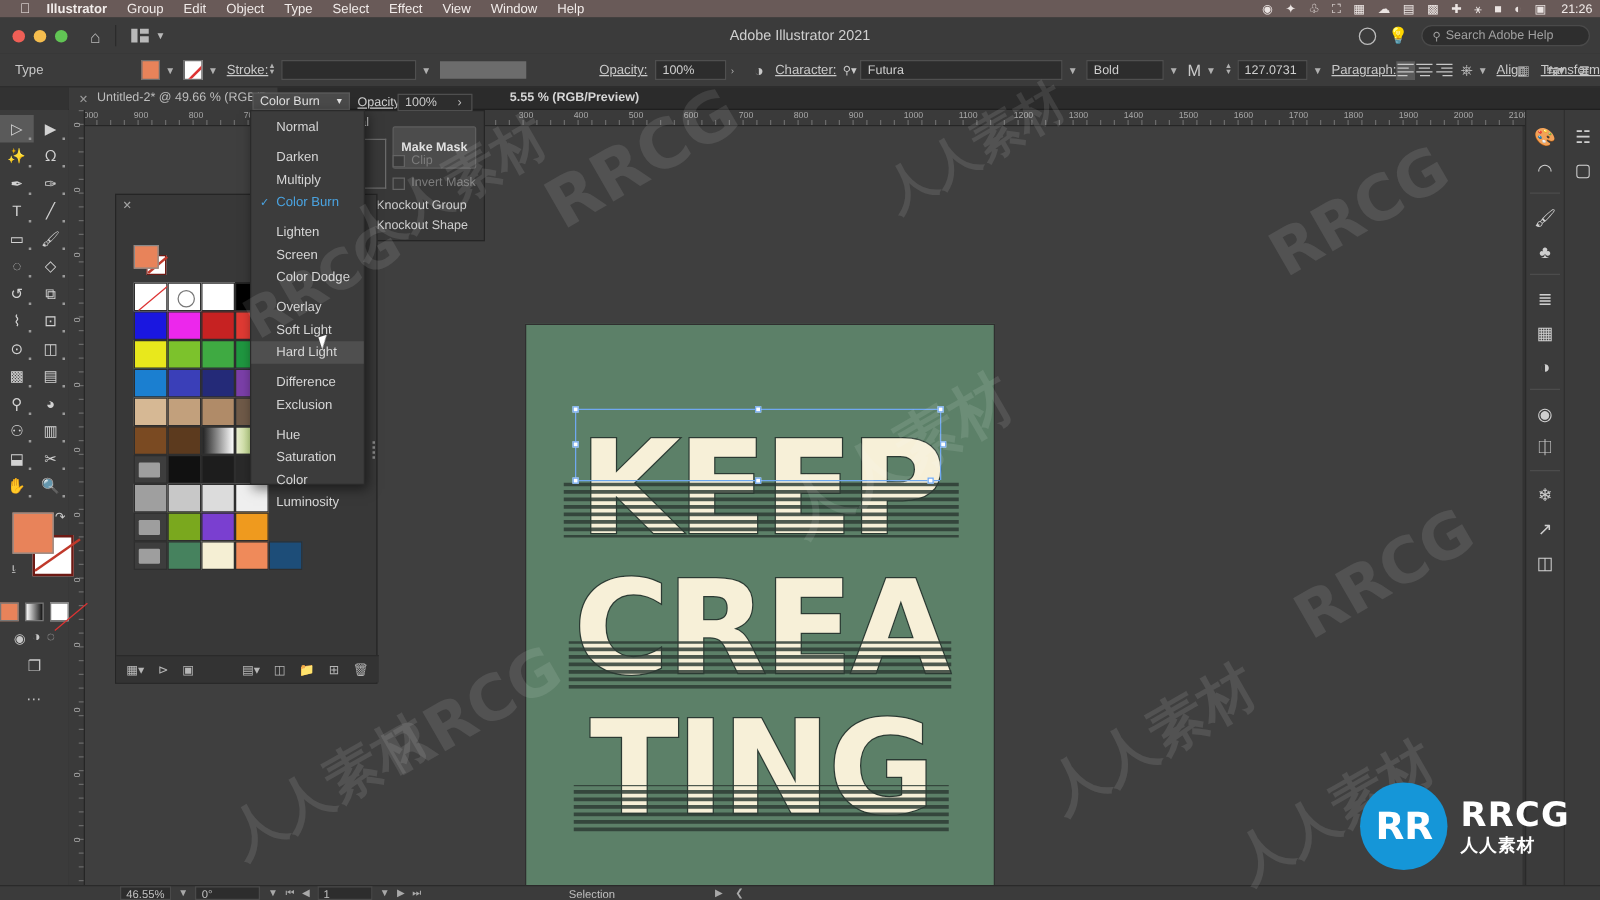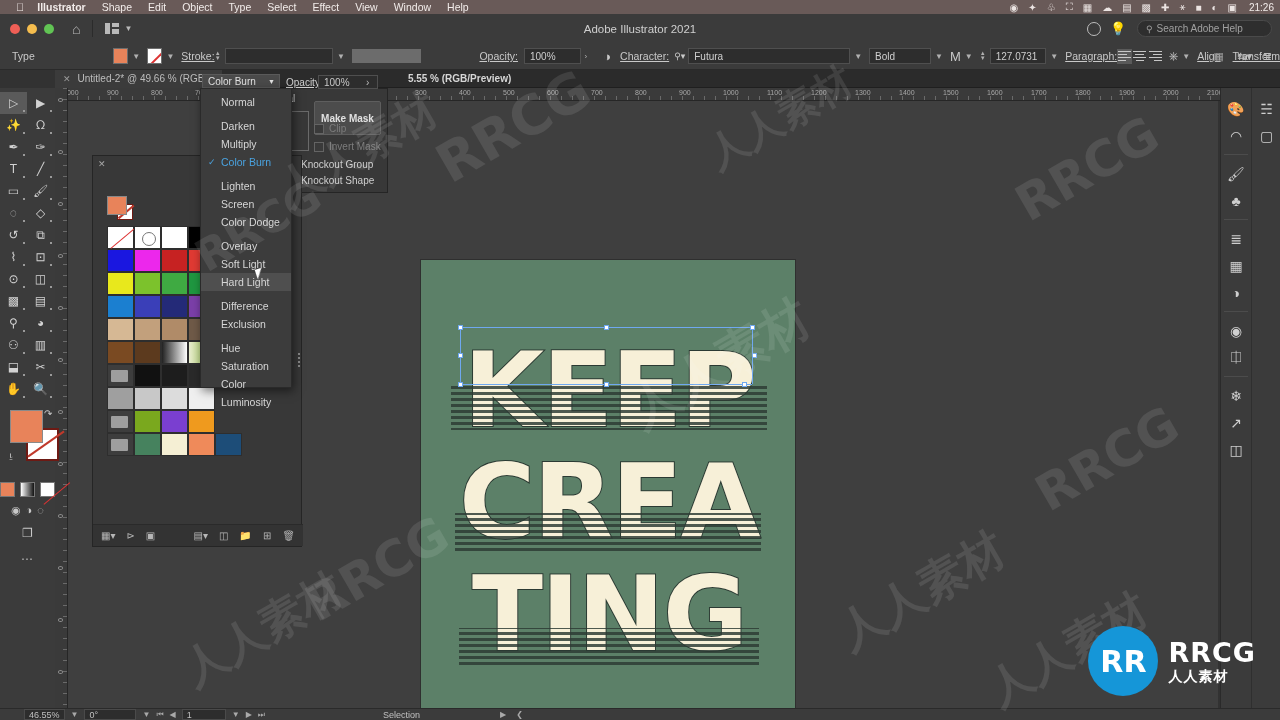--- a/index.html
+++ b/index.html
@@ -254,21 +254,21 @@
   .logo-txt .l2{font-size:14px;letter-spacing:1px;}
 </style>
 </head>
 <body>
 
 <div id="app">
 
   <div class="macbar">
     <span class="apple"></span>
     <span class="mi bold">Illustrator</span>
-    <span class="mi">Shape</span>
+    <span class="mi">Group</span>
     <span class="mi">Edit</span>
     <span class="mi">Object</span>
     <span class="mi">Type</span>
     <span class="mi">Select</span>
     <span class="mi">Effect</span>
     <span class="mi">View</span>
     <span class="mi">Window</span>
     <span class="mi">Help</span>
     <span class="right">
       <span class="ic">◉</span>
@@ -860,21 +860,21 @@
       <span class="rd-ic">↗</span>
       <span class="rd-ic">◫</span>
     </div>
     <div class="rd-col second">
       <span class="rd-ic">☵</span>
       <span class="rd-ic">▢</span>
     </div>
   </div>
 
   <div class="statusbar">
-    <span style="margin-left:24px" class="sb-f">46.55%</span>
+    <span style="margin-left:96px" class="sb-f">46.55%</span>
     <span class="sb-ic" style="margin:0 6px">▼</span>
     <span class="sb-f" style="width:52px">0°</span>
     <span class="sb-ic" style="margin:0 6px">▼</span>
     <span class="sb-ic" style="margin-right:6px">⏮</span>
     <span class="sb-ic" style="margin-right:6px">◀</span>
     <span class="sb-f" style="width:44px">1</span>
     <span class="sb-ic" style="margin:0 6px">▼</span>
     <span class="sb-ic" style="margin-right:6px">▶</span>
     <span class="sb-ic">⏭</span>
     <span style="margin-left:118px">Selection</span>

